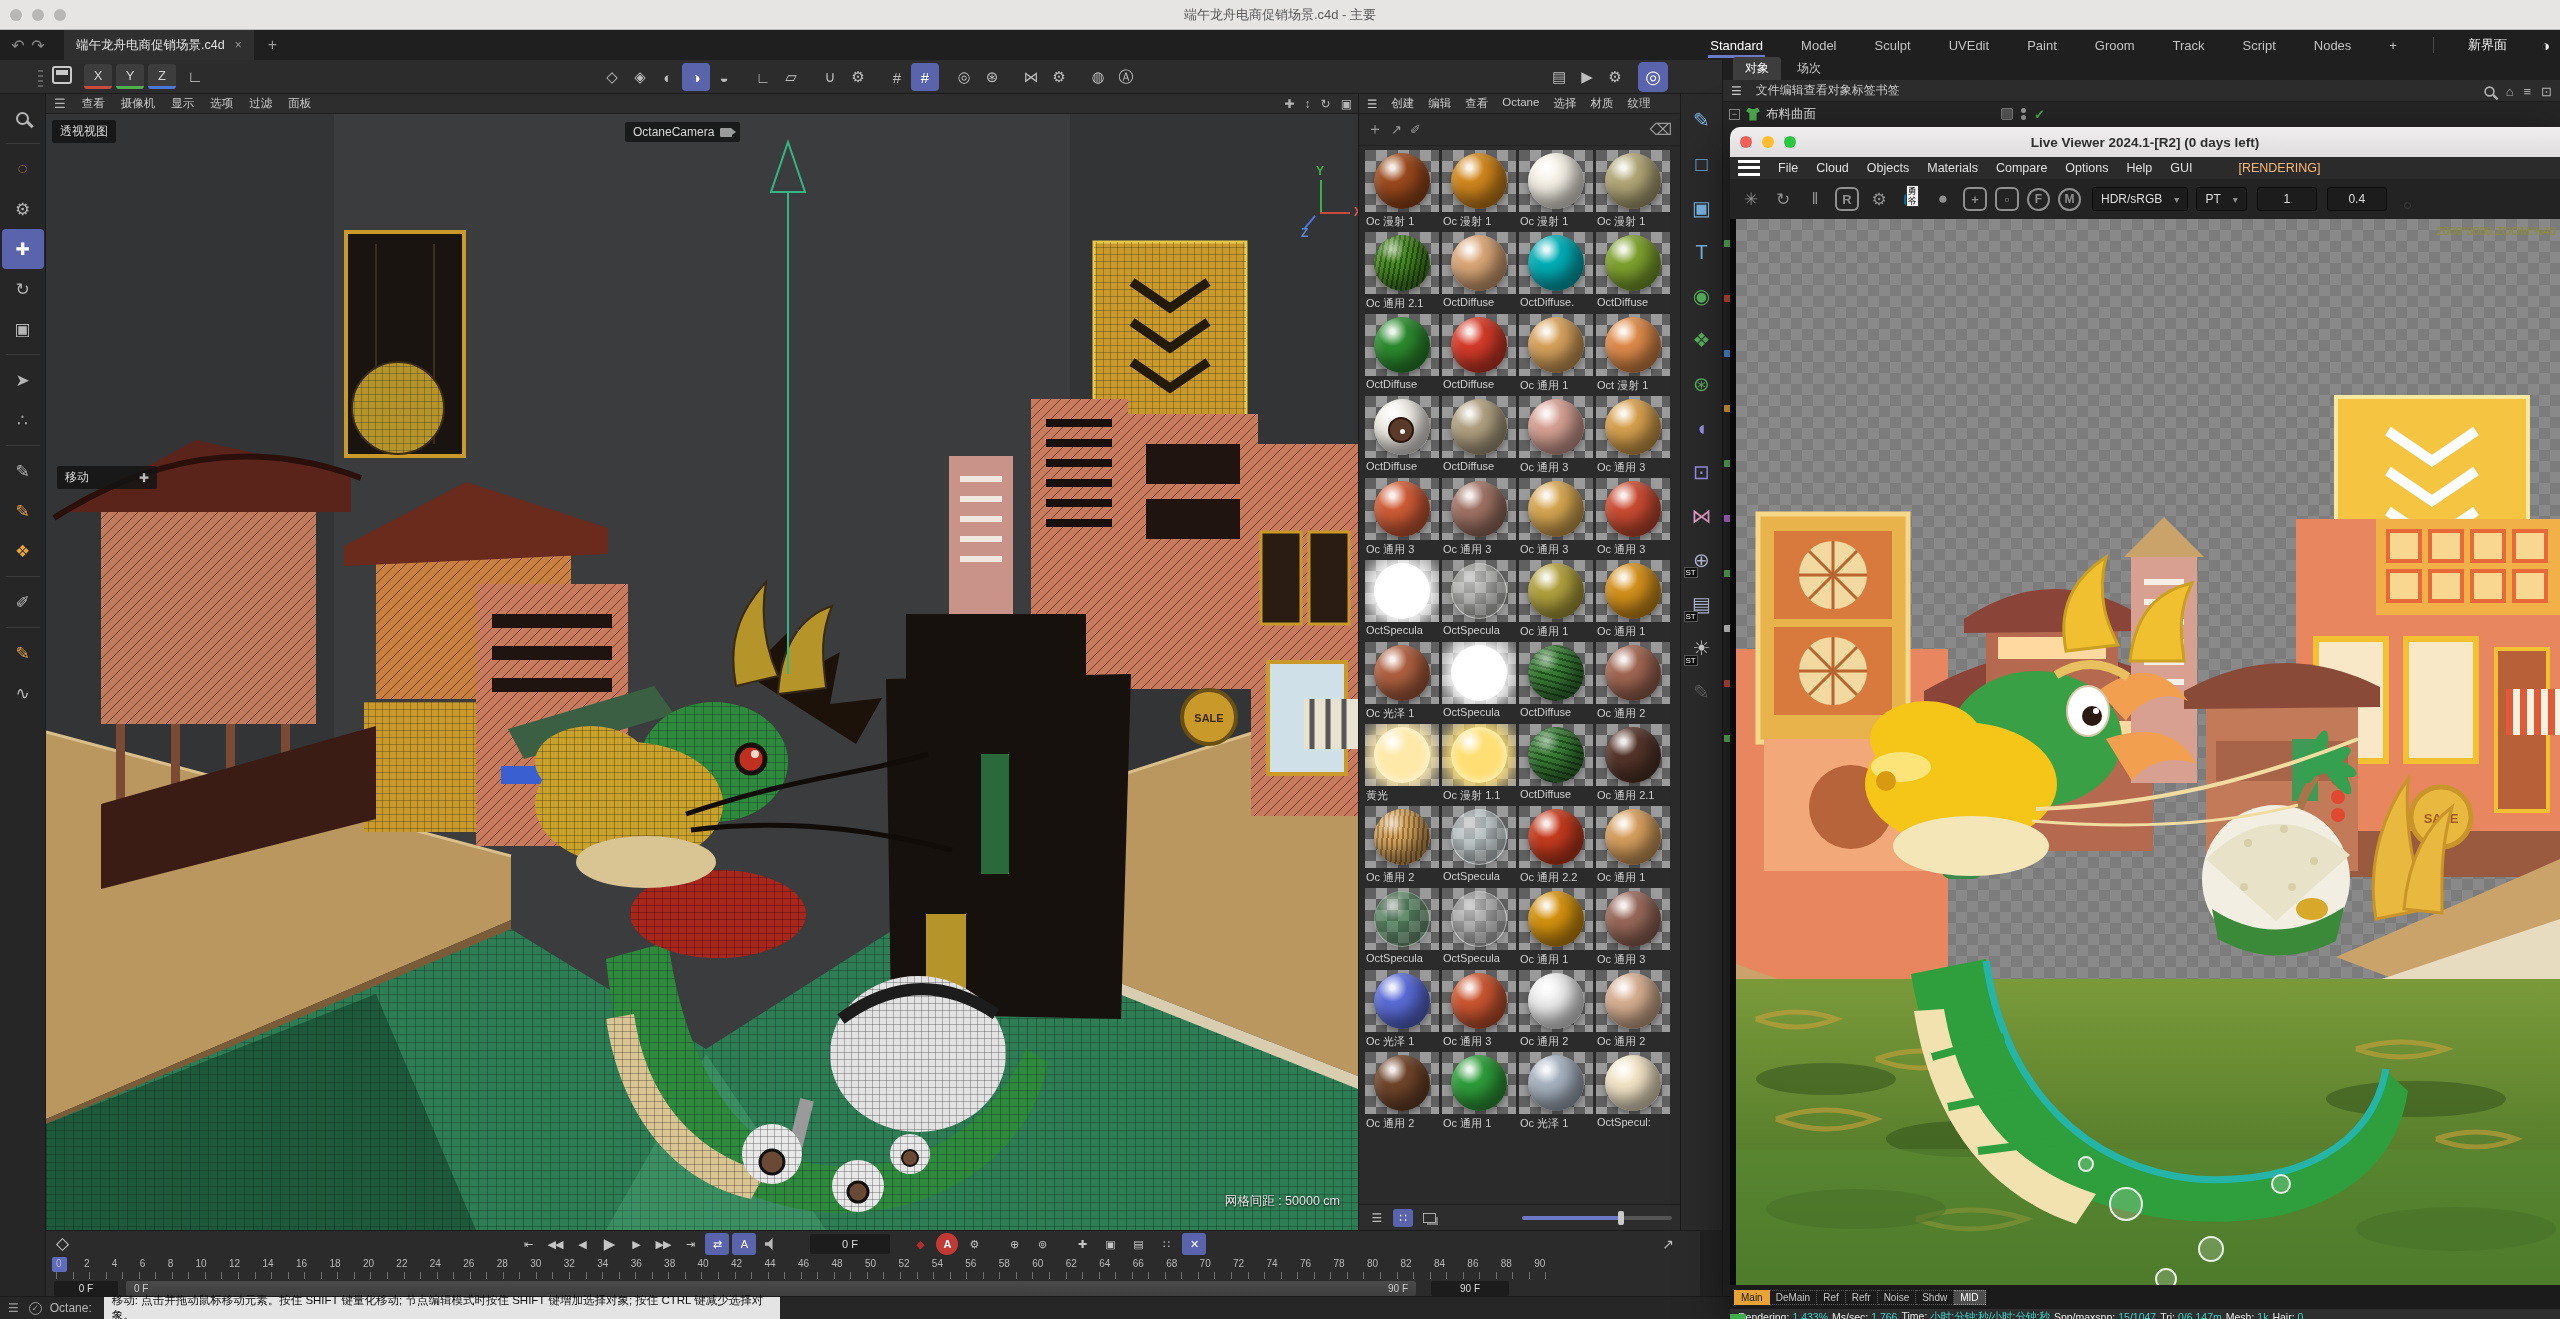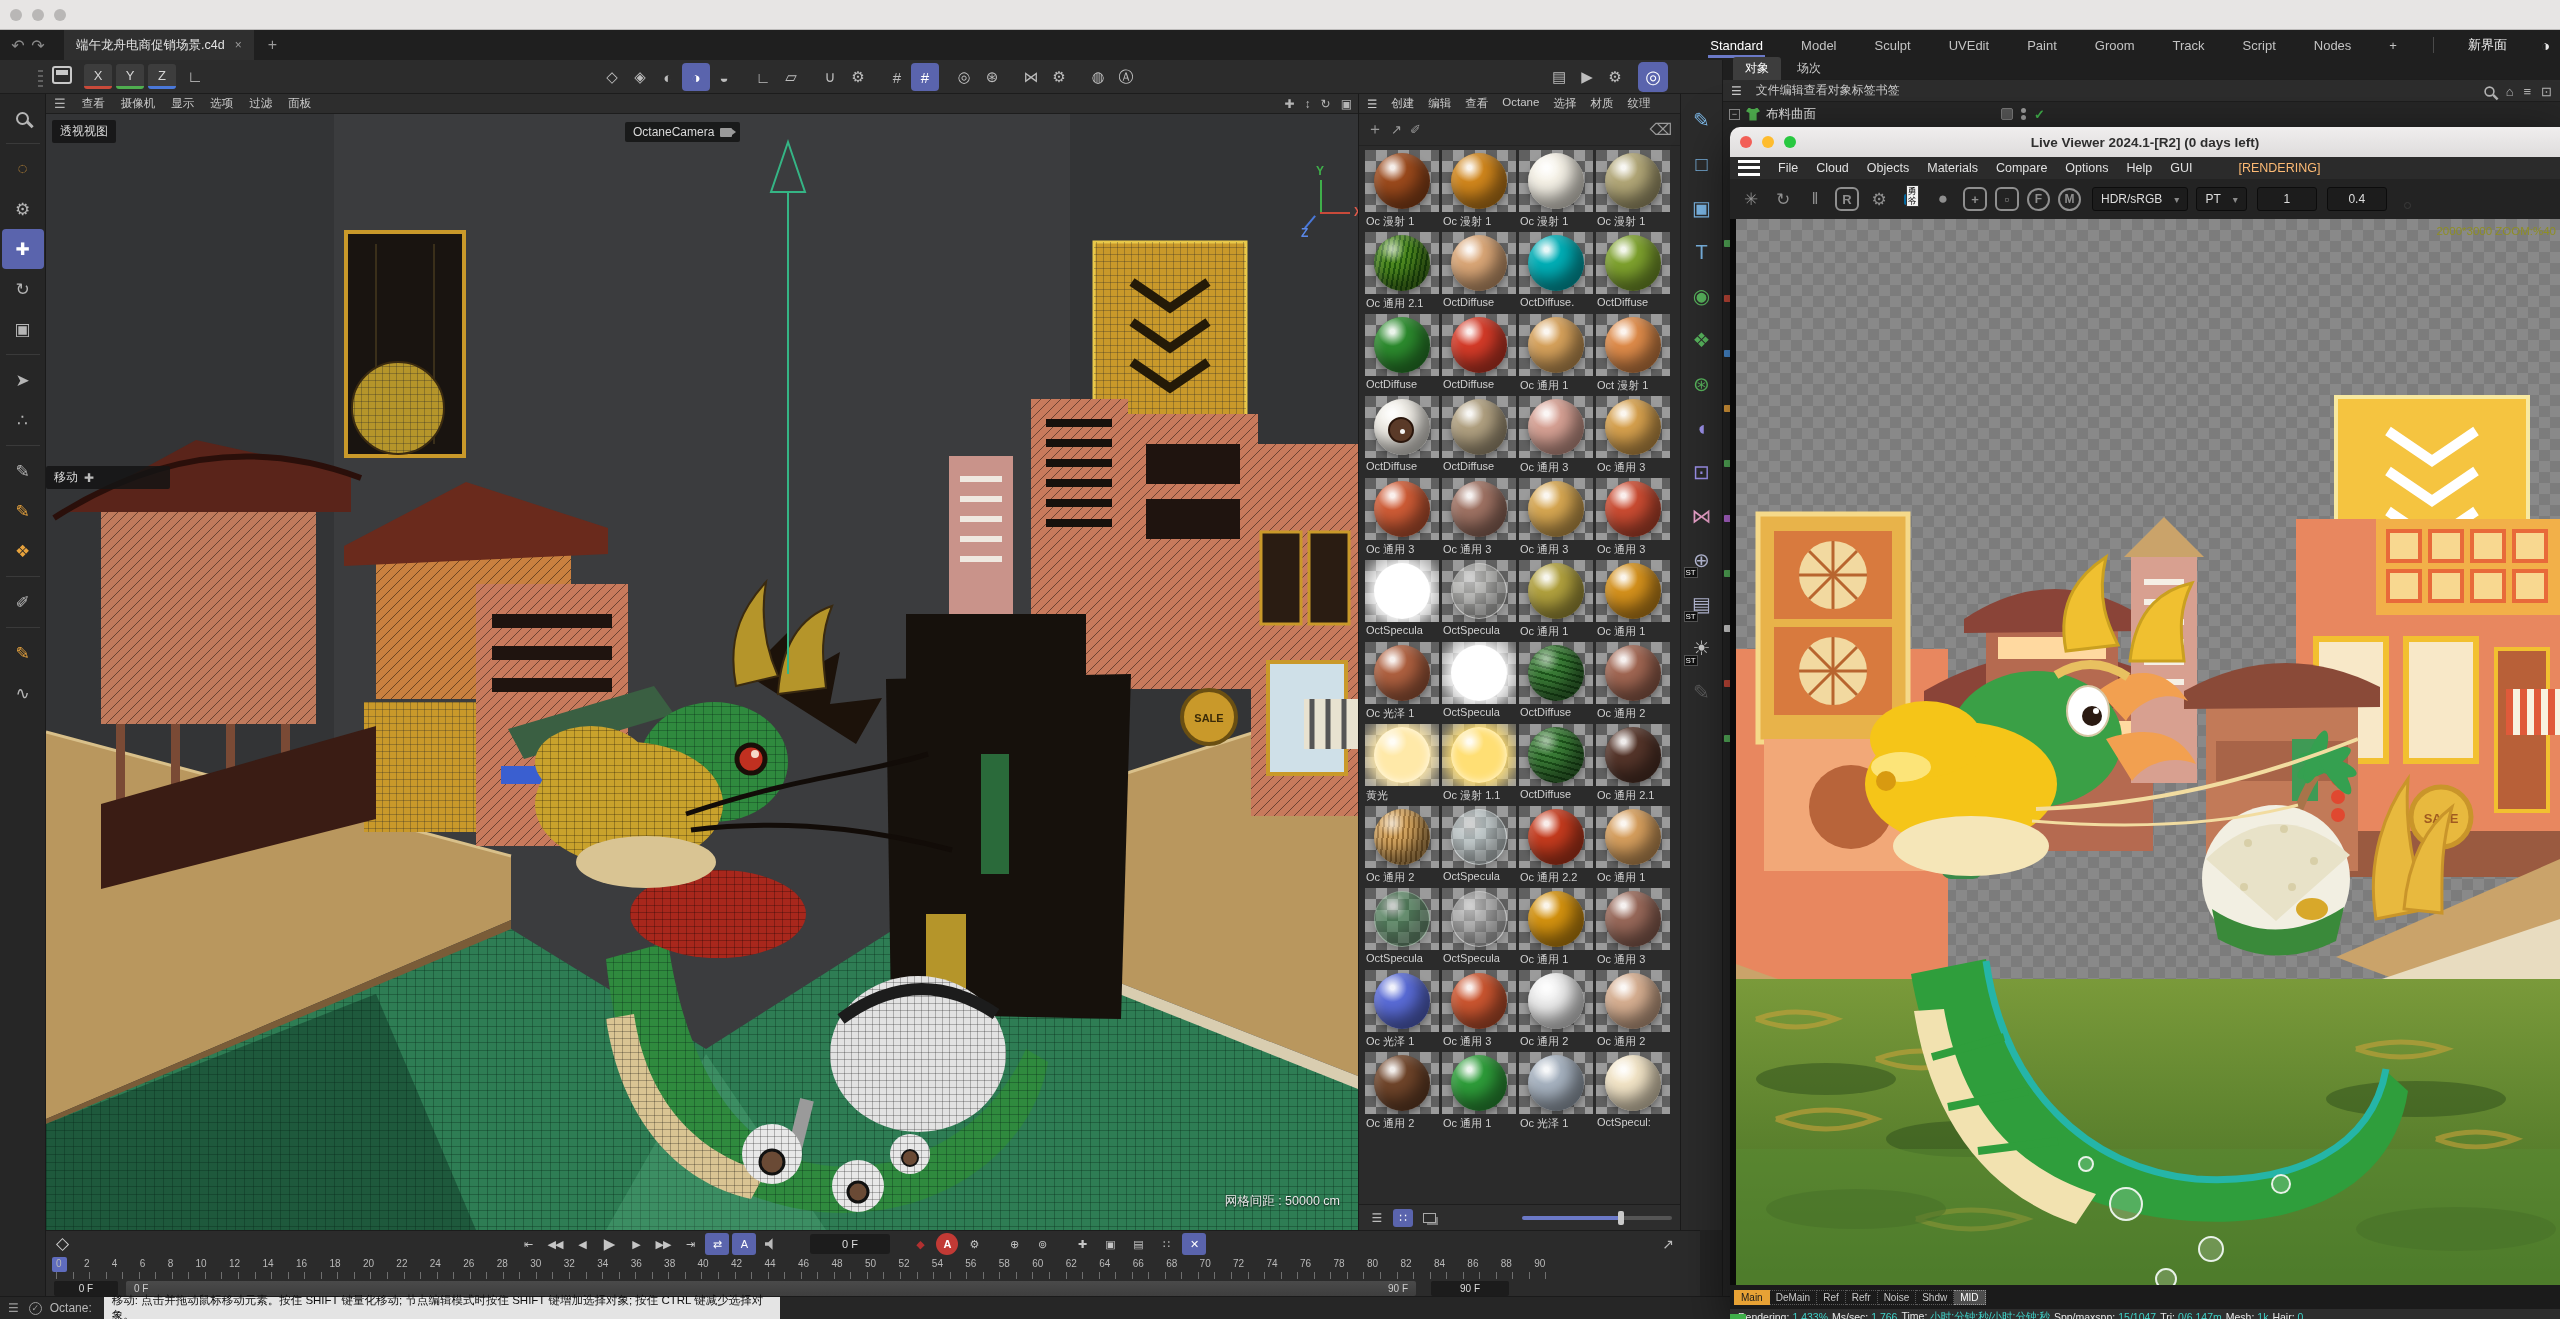--- a/index.html
+++ b/index.html
@@ -159,20 +159,21 @@
 </style>
 </head>
 <body>
 
 <div class="screen">
 
   <div class="menubar">
     <span class="tl"></span>
     <span class="tl"></span>
     <span class="tl"></span>
+    <span class="title">端午龙舟电商促销场景.c4d - 主要</span>
   </div>
 
   <div class="tabrow">
     <span class="histbtn" style="margin-left:8px">↶</span>
     <span class="histbtn">↷</span>
     <div class="doctab">
       <span>端午龙舟电商促销场景.c4d</span>
       <span class="x">×</span>
     </div>
     <span class="addtab">+</span>
@@ -510,21 +511,21 @@
           <path d="M742 28 L725 78 L759 78 Z" fill="none" stroke="#35b585" stroke-width="2"></path>
         </g>
       </svg>
       <div class="chip" style="left:6px;top:6px">
           <span>透视视图</span>
         </div>
       <div class="chip" style="left:579px;top:8px">
           <span>OctaneCamera</span>
           <span class="vcam"></span>
         </div>
-      <div class="chip" style="left:0;top:352px;width:124px;">
+      <div class="chip" style="left:11px;top:352px;width:100px;justify-content:space-between">
           <span>移动</span>
           <span style="color:#bbb">✚</span>
         </div>
       <div class="gizmo">
         <div class="abs" style="left:29px;top:14px;width:2px;height:32px;background:#3fae4a"></div>
         <div class="gz" style="left:25px;top:-2px;color:#3fae4a">Y</div>
         <div class="abs" style="left:29px;top:46px;width:30px;height:2px;background:#c94a3a"></div>
         <div class="gz" style="left:63px;top:39px;color:#e05a4a">X</div>
         <div class="abs" style="left:18px;top:48px;width:2px;height:16px;background:#4a78d9;transform:rotate(40deg)"></div>
         <div class="gz" style="left:10px;top:60px;color:#5a88e9">Z</div>

